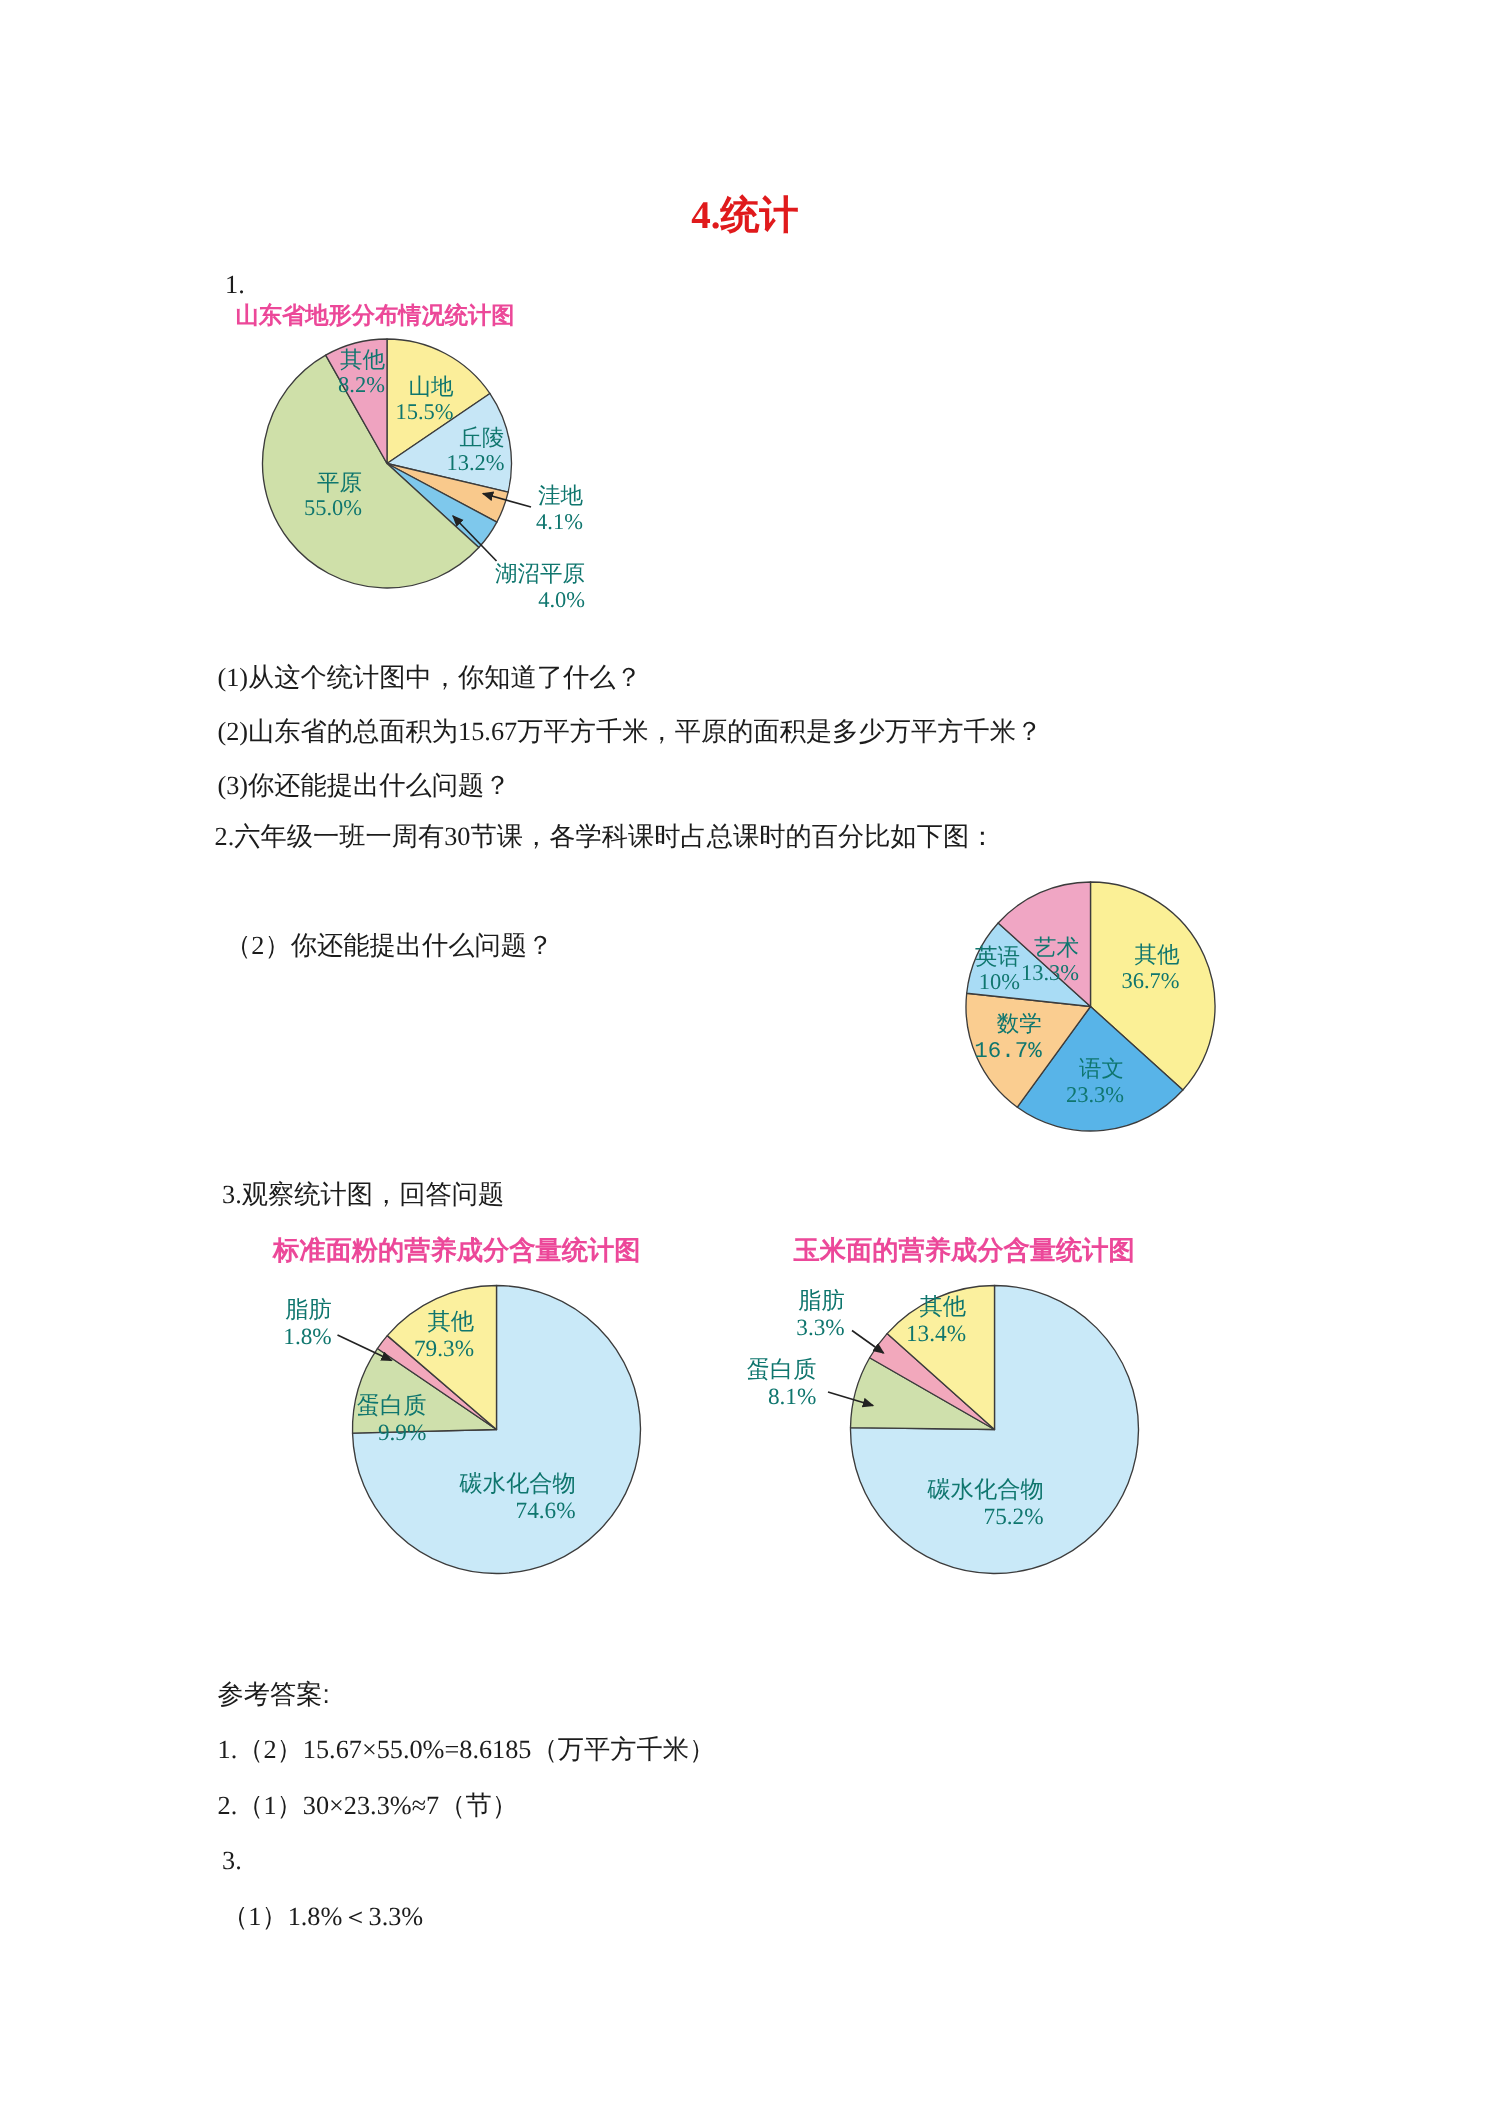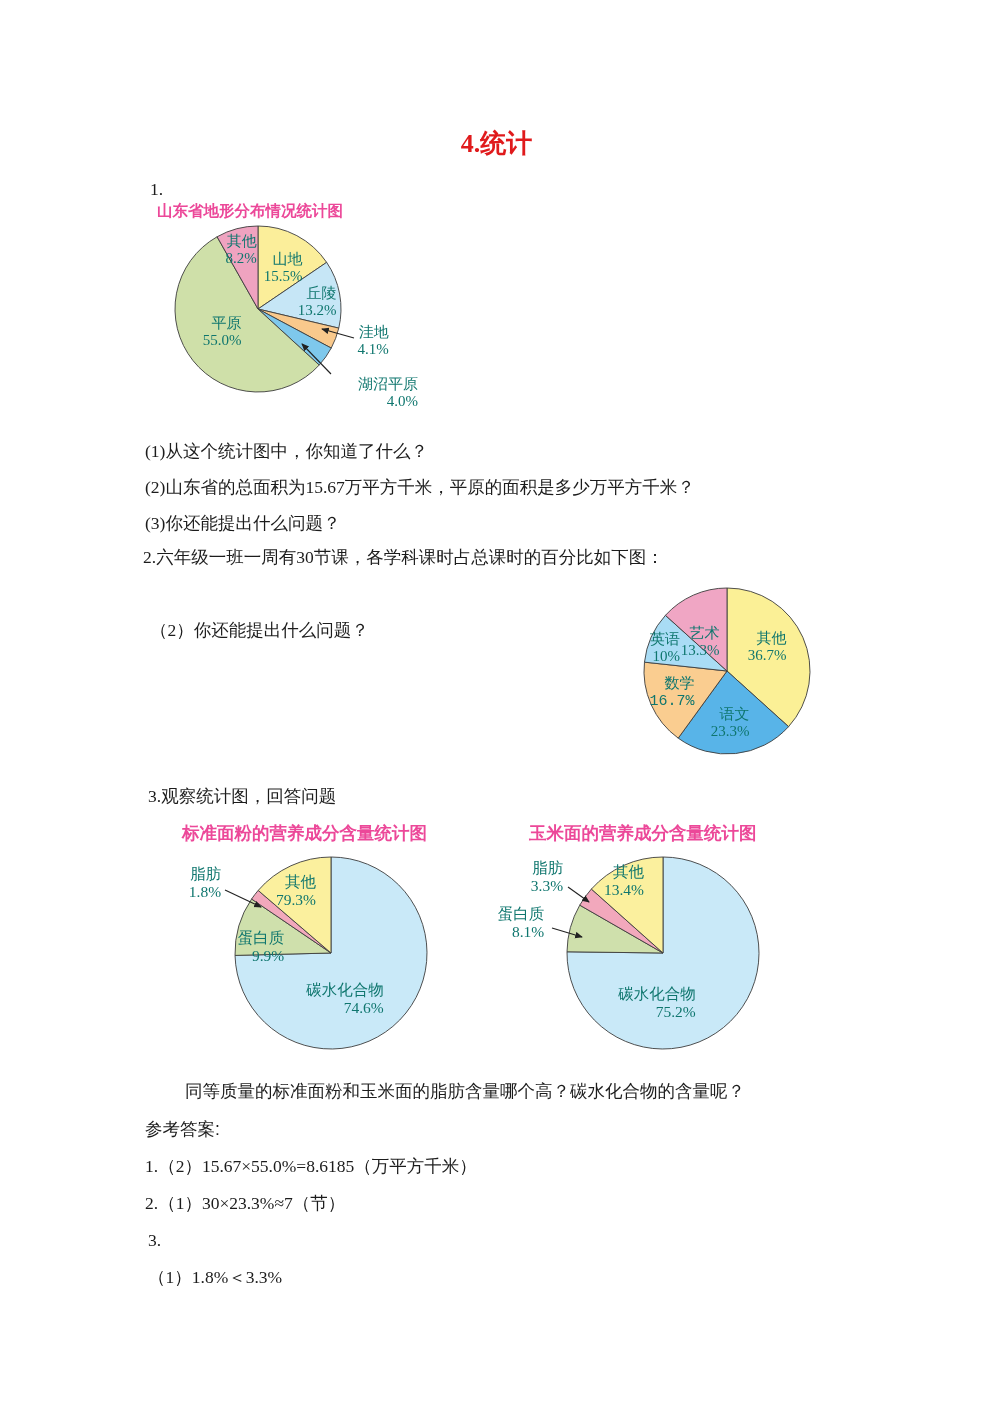--- a/index.html
+++ b/index.html
@@ -74,21 +74,21 @@
         <div>15.5%</div>
       </div>
       <div class="plabel" style="left: 167px; top: 80px;">
         <div>丘陵</div>
         <div>13.2%</div>
       </div>
       <div class="plabel" style="left: 223px; top: 119px;">
         <div>洼地</div>
         <div>4.1%</div>
       </div>
-      <div class="plabel" style="left: 210px; top: 171px; margin-left: 28px;">
+      <div class="plabel" style="left: 210px; top: 171px;">
         <div>湖沼平原</div>
         <div>4.0%</div>
       </div>
       <div class="plabel" style="left: 72px; top: 110px;">
         <div>平原</div>
         <div>55.0%</div>
       </div>
       <div class="plabel" style="left: 91px; top: 28px;">
         <div>其他</div>
         <div>8.2%</div>
@@ -196,21 +196,20 @@
       <div class="plabel" style="left: 77px; top: 22px;">
         <div>脂肪</div>
         <div>3.3%</div>
       </div>
       <div class="plabel" style="left: 154px; top: 26px;">
         <div>其他</div>
         <div>13.4%</div>
       </div>
     </div>
 
-  <div class="t" style="left:185px;top:1081px">同等质量的标准面粉和玉米面的脂肪含量哪个高？碳水化合物的含量呢？</div>
 
   <div class="t bold-sans" style="left:145px;top:1119px">参考答案:</div>
   <div class="t" style="left:145px;top:1156px">1.（2）15.67×55.0%=8.6185（万平方千米）</div>
   <div class="t" style="left:145px;top:1193px">2.（1）30×23.3%≈7（节）</div>
   <div class="t" style="left:148px;top:1230px">3.</div>
   <div class="t" style="left:148px;top:1267px">（1）1.8%＜3.3%</div>
 
 </div>
 
 </body></html>

